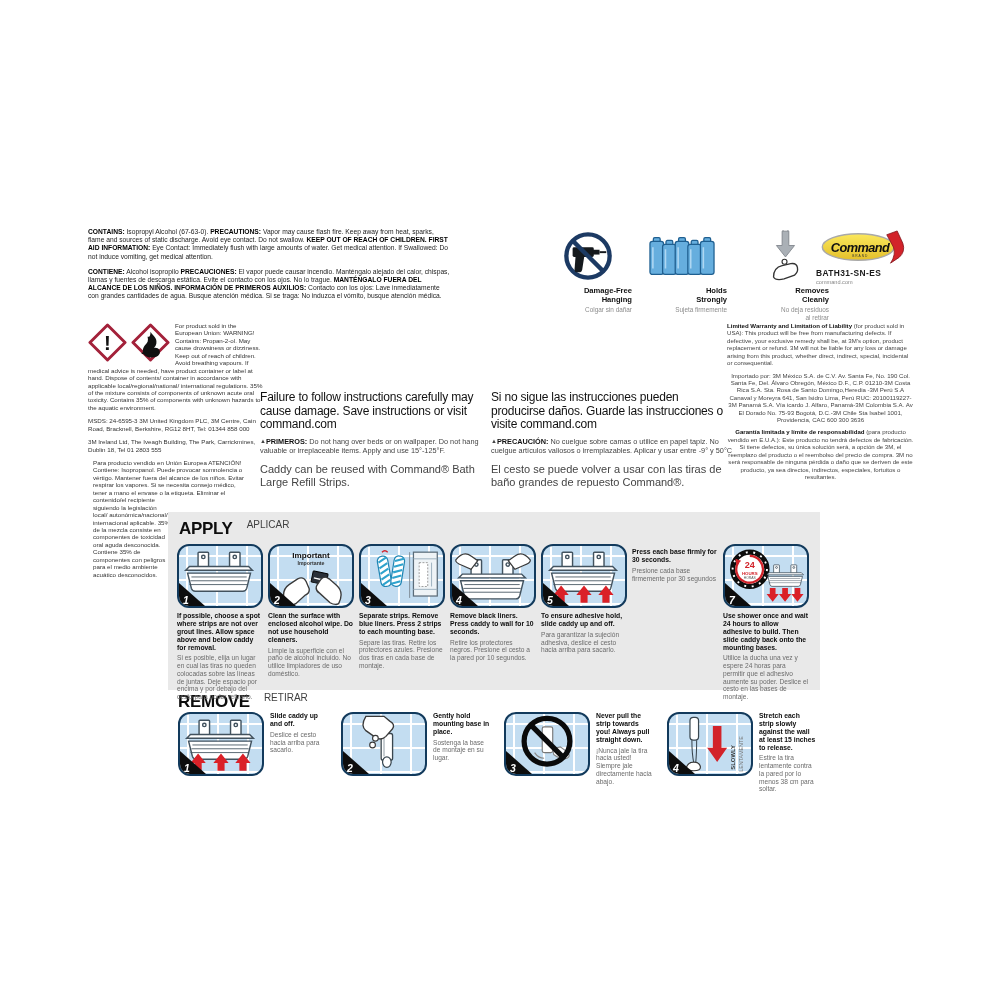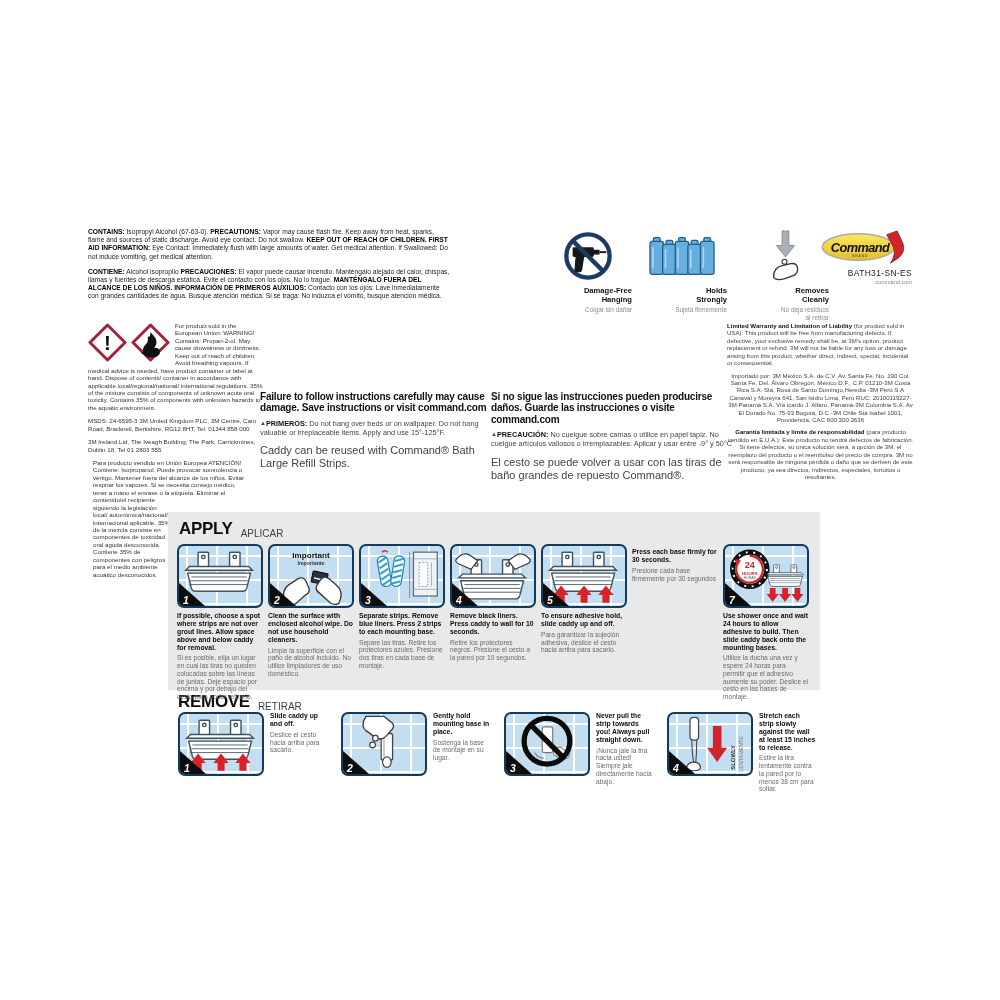--- a/index.html
+++ b/index.html
@@ -14,57 +14,57 @@
   .hazard p{margin-bottom:7px}
   .hazard b{color:#000}
 
   
   .feature{position:absolute;top:229px;text-align:right}
   .ficon{height:54px;display:flex;align-items:center;justify-content:center}
   .ftitle{font-weight:700;font-size:7.6px;line-height:1.2;white-space:pre-line;color:#111;margin-top:3px}
   .fsub{font-size:6.4px;line-height:1.2;color:#8c8c8c;white-space:pre-line;margin-top:2px}
 
   
-  .brand{left:816px;top:230px;width:96px;text-align:right}
-  .sku{font-size:8.4px;font-weight:400;letter-spacing:.4px;margin-top:2px}
+  .brand{left:816px;top:230px;width:96px;text-align:left}
+  .sku{font-size:8.4px;font-weight:700;letter-spacing:.4px;margin-top:2px}
   .site{font-size:5.6px;color:#888;margin-top:1px}
 
   
   .leftcol{left:88px;top:322px;width:176px;font-size:6.2px;line-height:1.2;color:#333}
   .ghsrow{float:left;width:82px;display:flex;gap:4px;margin:1px 5px 3px 0}
   .leftcol p{margin-bottom:6px}
   .eu-es{width:152px;margin-left:5px}
   .eu-es .spacer{float:right;width:74px;height:150px;
                  shape-outside:polygon(0 42px,100% 42px,100% 150px,0 150px)}
 
   
   .notice{position:absolute;top:391px}
   .notice-en{left:260px;width:228px}
   .notice-es{left:491px;width:244px}
-  .nhead{font-size:10px;font-weight:700;line-height:1.14;letter-spacing:-.2px;color:#111}
+  .nhead{font-size:12px;font-weight:400;line-height:1.14;letter-spacing:-.2px;color:#111}
   .ncaution{font-size:7.3px;line-height:1.2;margin-top:6px;color:#444}
   .ncaution b{color:#111}
   .warn{font-size:6px;vertical-align:1px}
   .nnote{font-size:11px;line-height:1.2;margin-top:7px;color:#444}
 
   
   .rightcol{left:727px;top:322px;width:187px;font-size:6.1px;line-height:1.22;color:#444}
   .rightcol p{margin-bottom:5px}
   .rightcol b{color:#111}
   .centerp{text-align:center}
 
   
   .applypanel{left:168px;top:512px;width:652px;height:178px;background:#e9e9e9;z-index:2}
-  .sectitle{display:flex;align-items:flex-end;gap:8px}
+  .sectitle{display:flex;align-items:flex-start;gap:14px}
   .sectitle .big{font-size:17px;font-weight:800;letter-spacing:-.3px;color:#0d0d0d}
   .sectitle .es{font-size:10px;color:#3f3f3f}
   .applypanel .sectitle{padding:7px 0 0 11px}
   .steps{position:absolute;left:9px;top:32px;display:flex;gap:5px}
   .step{width:86px}
-  .illus{position:relative;width:86px;height:64px;border:2px solid #123a5c;border-radius:7px;
+  .illus{position:relative;width:86px;height:64px;border:2px solid #123a5c;border-radius:12px;
          box-sizing:border-box;overflow:hidden;background-color:#c3ddf1;
          background-image:linear-gradient(to right,#fff 0 2px,transparent 2px),
                           linear-gradient(to bottom,#fff 0 2px,transparent 2px);
          background-size:30px 24px;background-position:7px 9px}
   .illus svg{position:absolute;inset:0;width:100%;height:100%}
   .wedge{position:absolute;left:0;bottom:0;width:26px;height:23px;background:#0d0d0d;
          clip-path:polygon(0 0,100% 100%,0 100%);z-index:1}
   .wn{position:absolute;left:4px;bottom:1px;color:#fff;font-size:10.5px;font-weight:700;
       font-style:italic;line-height:1;z-index:2}
   .cap-en{font-size:6.8px;font-weight:700;line-height:1.16;color:#0d0d0d;margin-top:4px}

